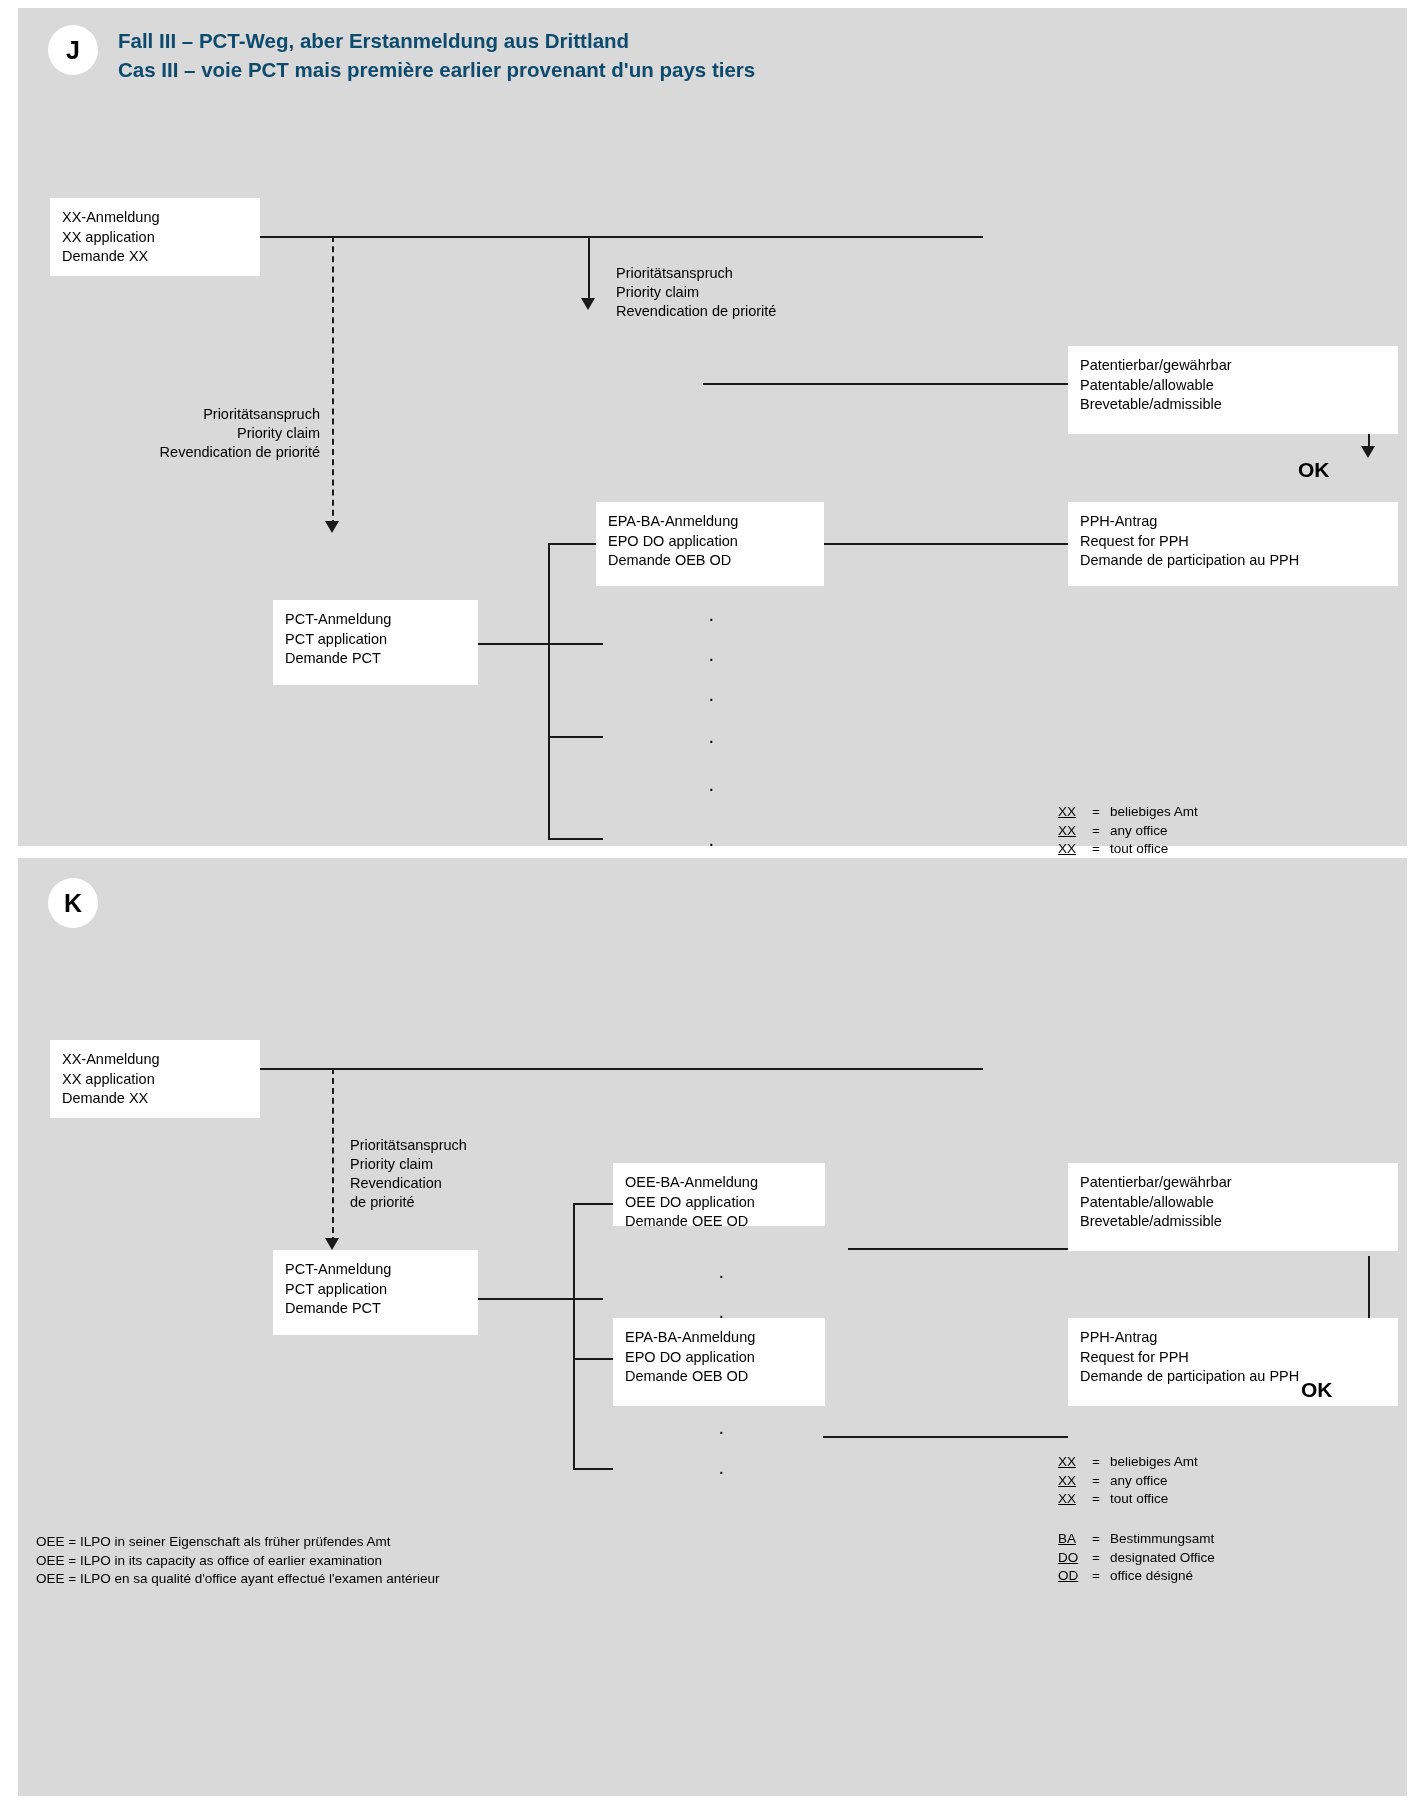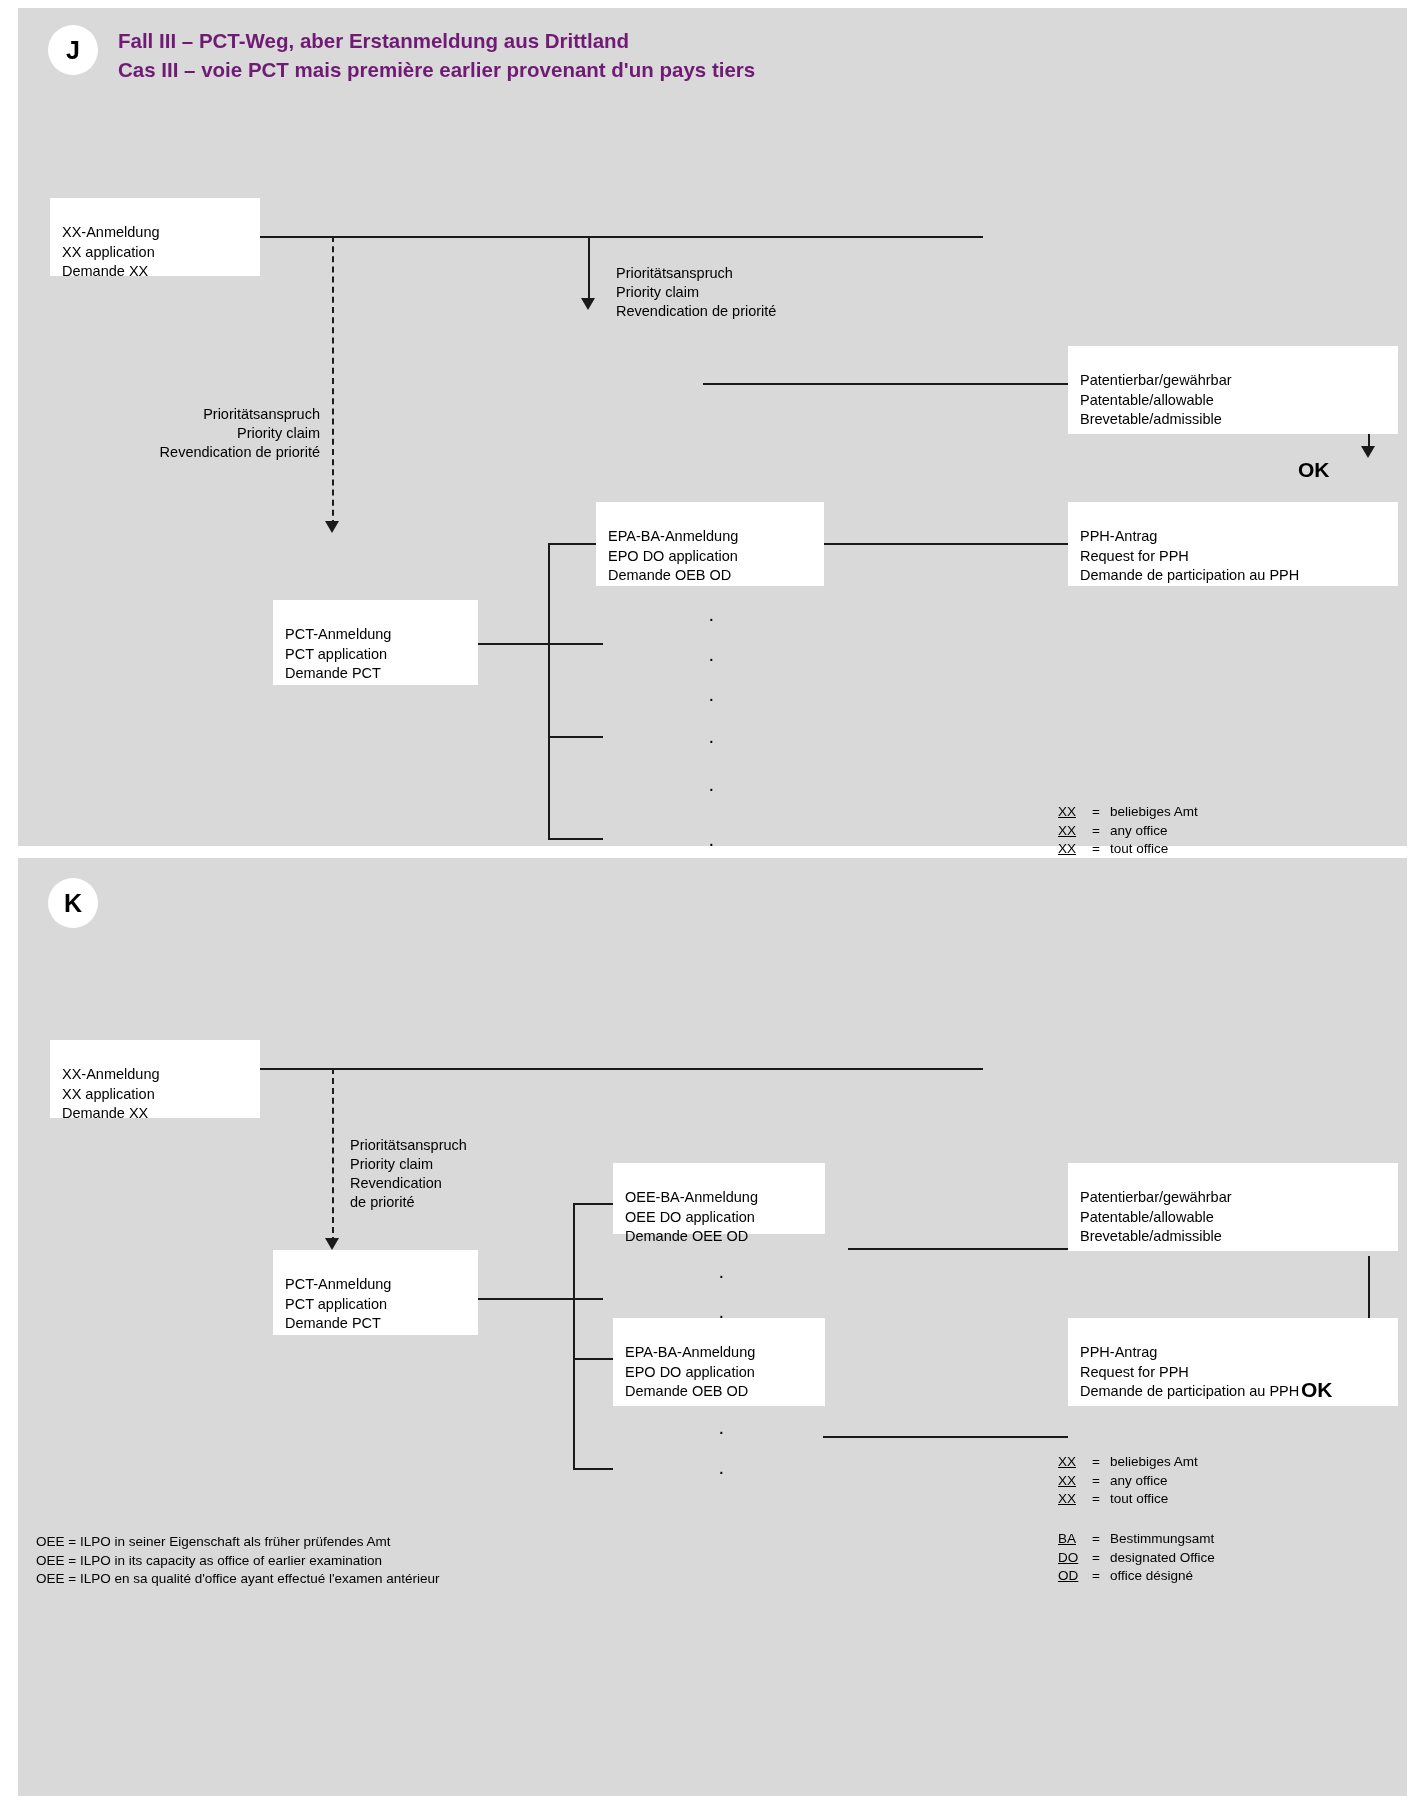--- a/index.html
+++ b/index.html
@@ -34,31 +34,31 @@
     font-size: 25px;
     display: flex;
     align-items: center;
     justify-content: center;
   }
   .titles {
     position: absolute;
     font-weight: bold;
     font-size: 20.5px;
     line-height: 29px;
-    color: #701a75;
+    color: #0c4a6e;
     white-space: nowrap;
   }
   .box {
     position: absolute;
     background: #ffffff;
     box-sizing: border-box;
     font-size: 14.5px;
     line-height: 19.5px;
     color: #000;
-    padding: 25px 12px;
+    padding: 10px 12px;
     white-space: pre-line;
   }
   .labeltxt {
     position: absolute;
     font-size: 14.5px;
     line-height: 19px;
     color: #000;
     white-space: pre-line;
   }
   .labeltxt.right { text-align: right; }
@@ -230,21 +230,21 @@
   <div class="hline" style="left:805px; top:578px; width:245px;"></div>
   <div class="hline" style="left:455px; top:440px; width:130px;"></div>
   <div class="vline" style="left:555px; top:345px; height:265px;"></div>
   <div class="hline" style="left:555px; top:345px; width:40px;"></div>
   <div class="hline" style="left:555px; top:500px; width:40px;"></div>
   <div class="hline" style="left:555px; top:610px; width:40px;"></div>
 
   <div class="box" style="left:32px; top:182px; width:210px; height:78px;">XX-Anmeldung
 XX application
 Demande XX</div>
-  <div class="box" style="left:595px; top:305px; width:212px; height:71px;">OEE-BA-Anmeldung
+  <div class="box" style="left:595px; top:305px; width:212px; height:63px;">OEE-BA-Anmeldung
 OEE DO application
 Demande OEE OD</div>
   <div class="box" style="left:1050px; top:305px; width:330px; height:88px;">Patentierbar/gewährbar
 Patentable/allowable
 Brevetable/admissible</div>
   <div class="box" style="left:595px; top:460px; width:212px; height:88px;">EPA-BA-Anmeldung
 EPO DO application
 Demande OEB OD</div>
   <div class="box" style="left:1050px; top:460px; width:330px; height:88px;">PPH-Antrag
 Request for PPH

